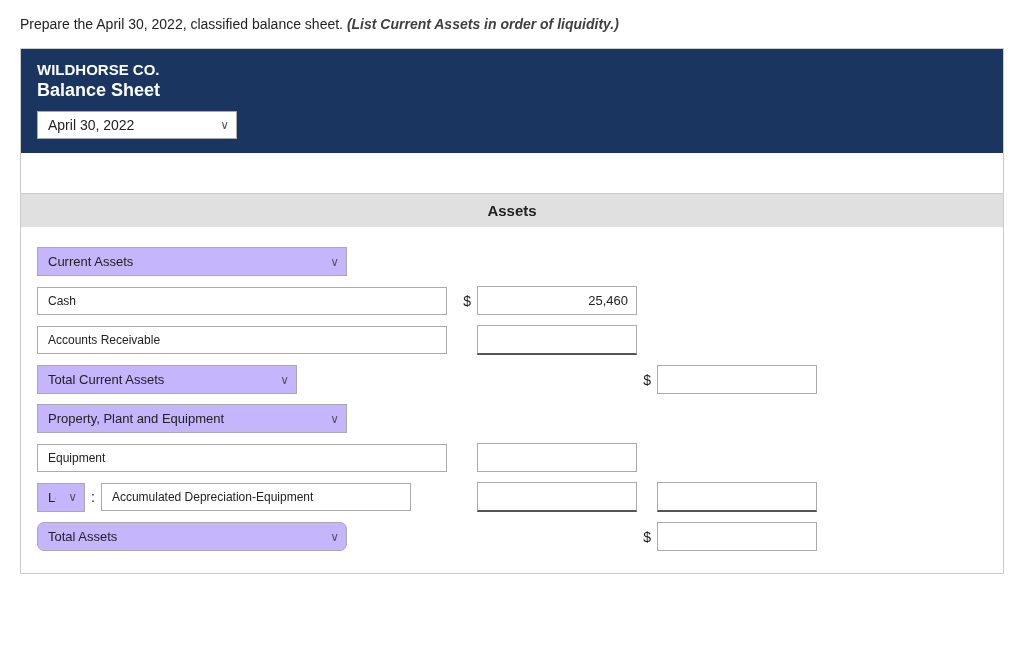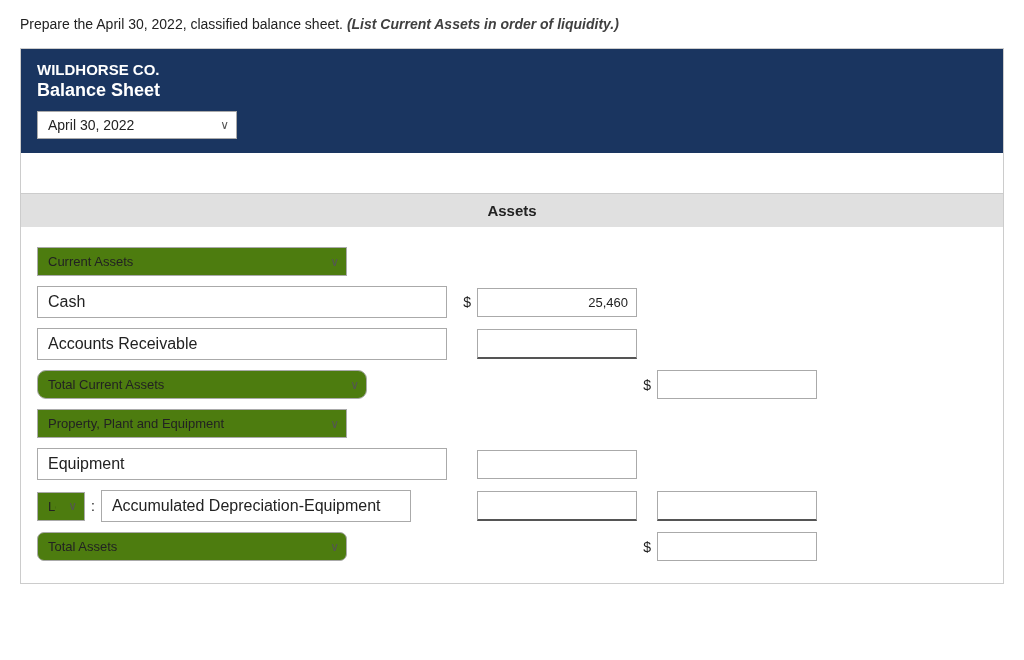--- a/index.html
+++ b/index.html
@@ -104,42 +104,42 @@
     }
 
     .label-select-wrapper {
       display: inline-block;
       position: relative;
     }
 
     .label-select {
       appearance: none;
       -webkit-appearance: none;
-      background: #4d7c0f;
+      background: #c4b5fd;
       border: 1px solid #aaa;
       padding: 6px 28px 6px 10px;
       font-size: 13px;
       color: #222;
       cursor: pointer;
     }
 
     .label-select-arrow {
       position: absolute;
       right: 8px;
       top: 50%;
       transform: translateY(-50%);
       pointer-events: none;
       font-size: 12px;
       color: #555;
     }
 
     .label-input {
       border: 1px solid #aaa;
       padding: 6px 10px;
-      font-size: 16px;
+      font-size: 12px;
       color: #222;
       background: #fff;
     }
 
     .amount-input {
       border: 1px solid #aaa;
       padding: 6px 8px;
       font-size: 13px;
       color: #222;
       background: #fff;
@@ -283,21 +283,21 @@
         </div>
         <div class="col-mid">
           <input type="text" class="underline-input" value="" style="">
         </div>
         <div class="col-right"></div>
       </div>
 
       <div class="row total-ca-row">
         <div class="col-label">
           <div class="label-select-wrapper">
-            <select class="label-select" style="width:330px;border-radius:9px;">
+            <select class="label-select" style="width:260px;">
               <option>Total Current Assets</option>
             </select>
             <span class="label-select-arrow">∨</span>
           </div>
         </div>
         <div class="col-mid"></div>
         <div class="col-right" style="display:flex;align-items:center;">
           <span class="dollar-sign">$</span>
           <input type="text" class="amount-input" value="" style="">
         </div>

